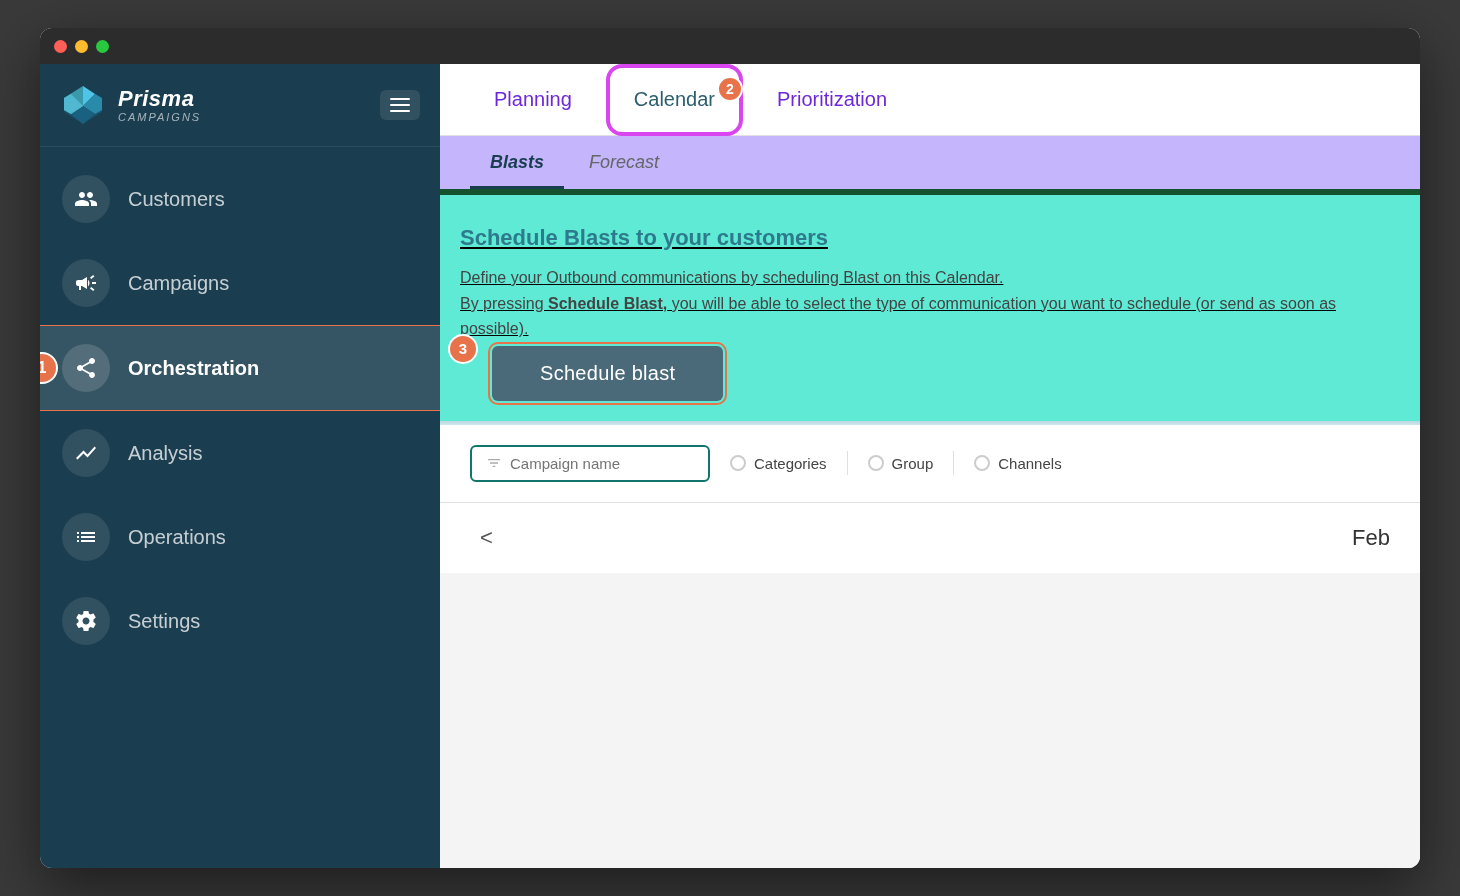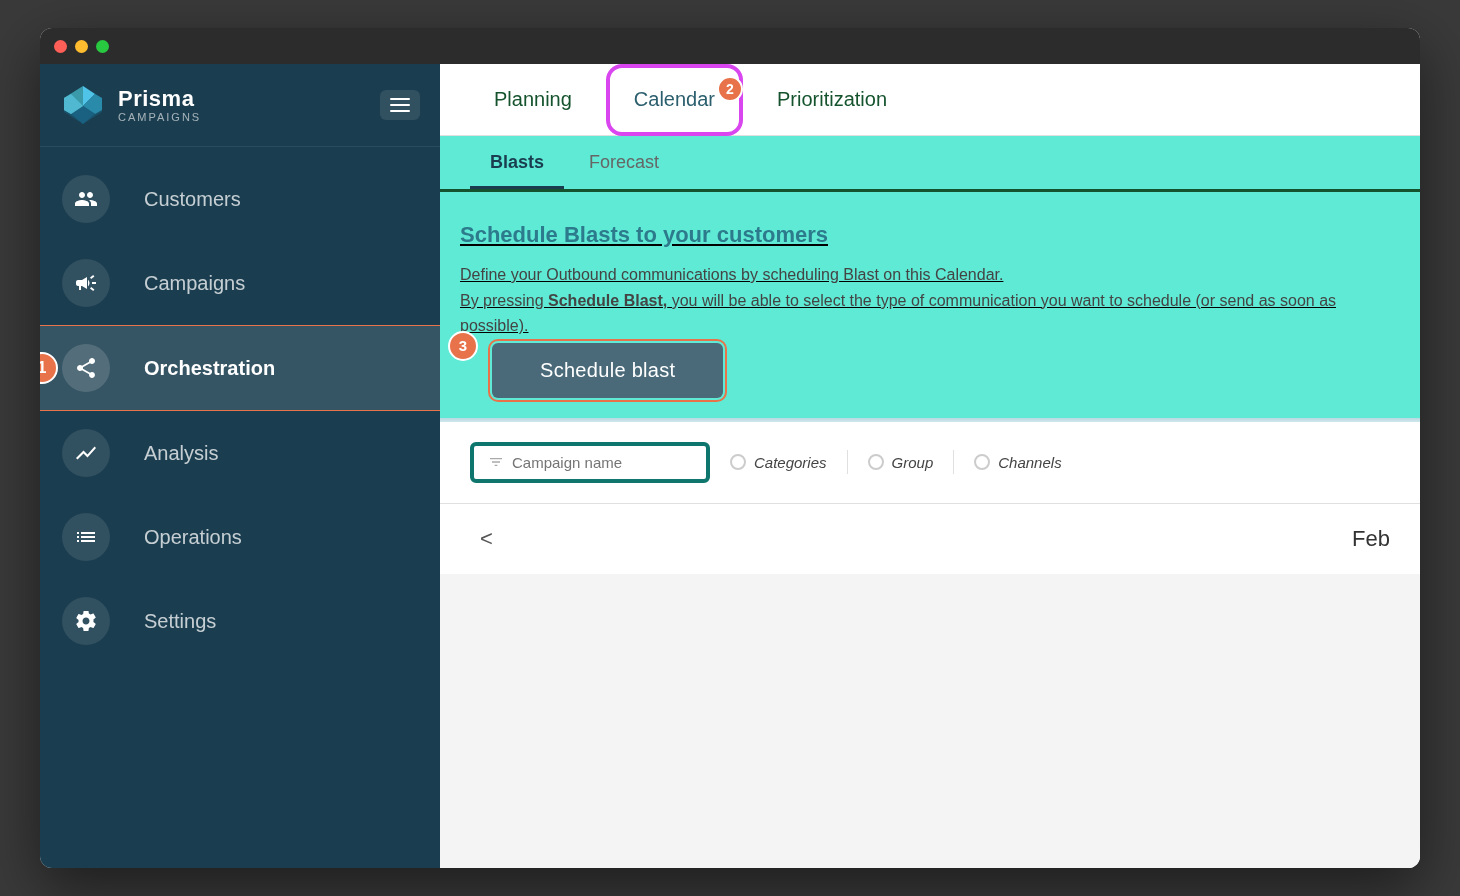--- a/index.html
+++ b/index.html
@@ -63,20 +63,21 @@
       display: flex;
       align-items: center;
       justify-content: space-between;
       padding: 18px 20px;
       border-bottom: 1px solid rgba(255,255,255,0.08);
     }
     .sidebar-logo {
       display: flex;
       align-items: center;
       gap: 12px;
+      font-style: italic;
     }
     .logo-icon {
       width: 46px;
       height: 46px;
       flex-shrink: 0;
     }
     .logo-text {
       display: flex;
       flex-direction: column;
     }
@@ -110,21 +111,21 @@
       border-radius: 1px;
     }
 
     .sidebar-nav {
       flex: 1;
       padding: 10px 0;
     }
     .nav-item {
       display: flex;
       align-items: center;
-      gap: 34px;
+      gap: 18px;
       padding: 18px 22px;
       cursor: pointer;
       color: rgba(255,255,255,0.75);
       font-size: 20px;
       font-weight: 400;
       transition: background 0.15s;
       position: relative;
     }
     .nav-item.active {
       background: rgba(255,255,255,0.12);
@@ -187,21 +188,21 @@
       border-bottom: 1px solid #e0e0e0;
       flex-shrink: 0;
       position: relative;
     }
     .top-tab {
       padding: 0 24px;
       height: 72px;
       display: flex;
       align-items: center;
       font-size: 20px;
-      color: #14532d;
+      color: #6d28d9;
       cursor: pointer;
       position: relative;
       margin-right: 10px;
     }
     .top-tab.highlighted {
       border: 4px solid #d946ef;
       border-radius: 16px;
       color: #2c5f6e;
       justify-content: center;
     }
@@ -229,24 +230,25 @@
 
     
     .content-area {
       flex: 1;
       overflow-y: auto;
       background: #f4f4f4;
     }
 
     
     .sub-tabs {
-      background: #5eead4;
+      background: #c4b5fd;
       display: flex;
       padding: 0 30px;
-      border-bottom: 3px solid #14532d;
+      border-bottom: 6px solid #14532d;
+      font-style: italic;
     }
     .sub-tab {
       padding: 16px 20px;
       font-size: 18px;
       cursor: pointer;
       color: #666;
       position: relative;
       margin-right: 5px;
     }
     .sub-tab.active {
@@ -334,21 +336,21 @@
       background: white;
       padding: 20px 30px;
       display: flex;
       align-items: center;
       gap: 20px;
       border-bottom: 1px solid #e0e0e0;
     }
     .search-input-wrap {
       display: flex;
       align-items: center;
-      border: 4px solid #0f766e;
+      border: 2px solid #0f766e;
       border-radius: 6px;
       padding: 8px 14px;
       gap: 8px;
       background: white;
       width: 240px;
     }
     .search-input-wrap svg {
       width: 16px;
       height: 16px;
       fill: #aaa;
@@ -361,21 +363,20 @@
       color: #aaa;
       width: 100%;
     }
     .filter-radio {
       display: flex;
       align-items: center;
       gap: 8px;
       font-size: 15px;
       color: #444;
       cursor: pointer;
-      font-style: italic;
     }
     .filter-radio-dot {
       width: 16px;
       height: 16px;
       border-radius: 50%;
       border: 2px solid #ccc;
       background: white;
       flex-shrink: 0;
     }
     .filter-divider {

